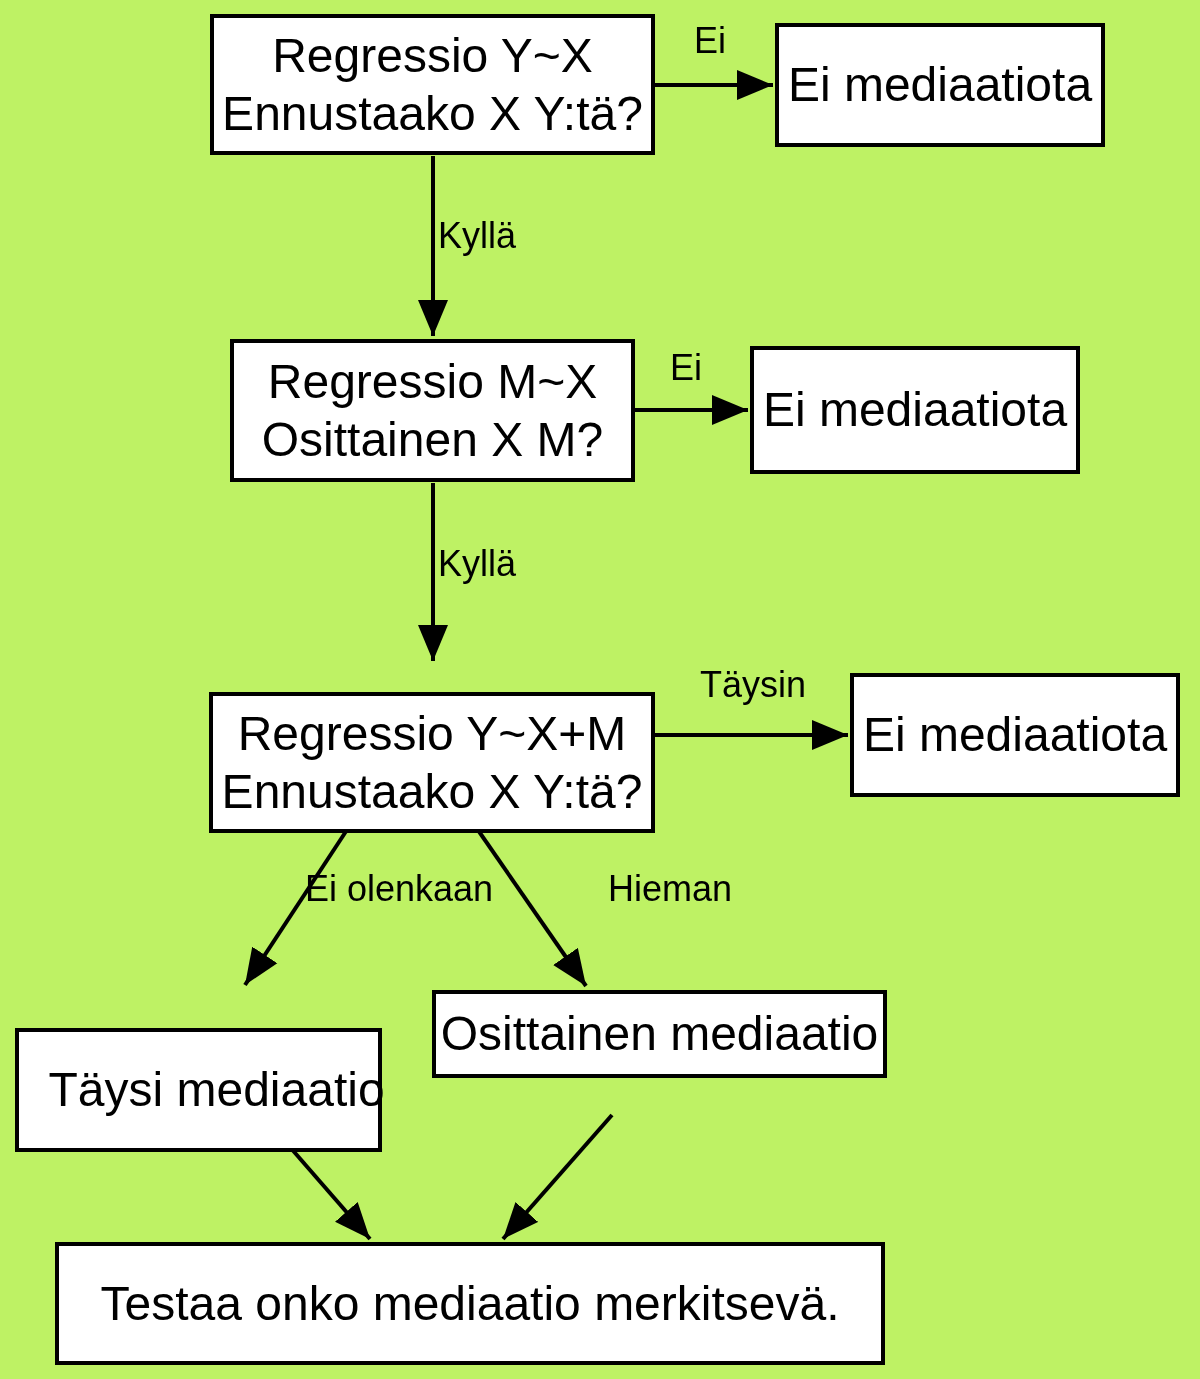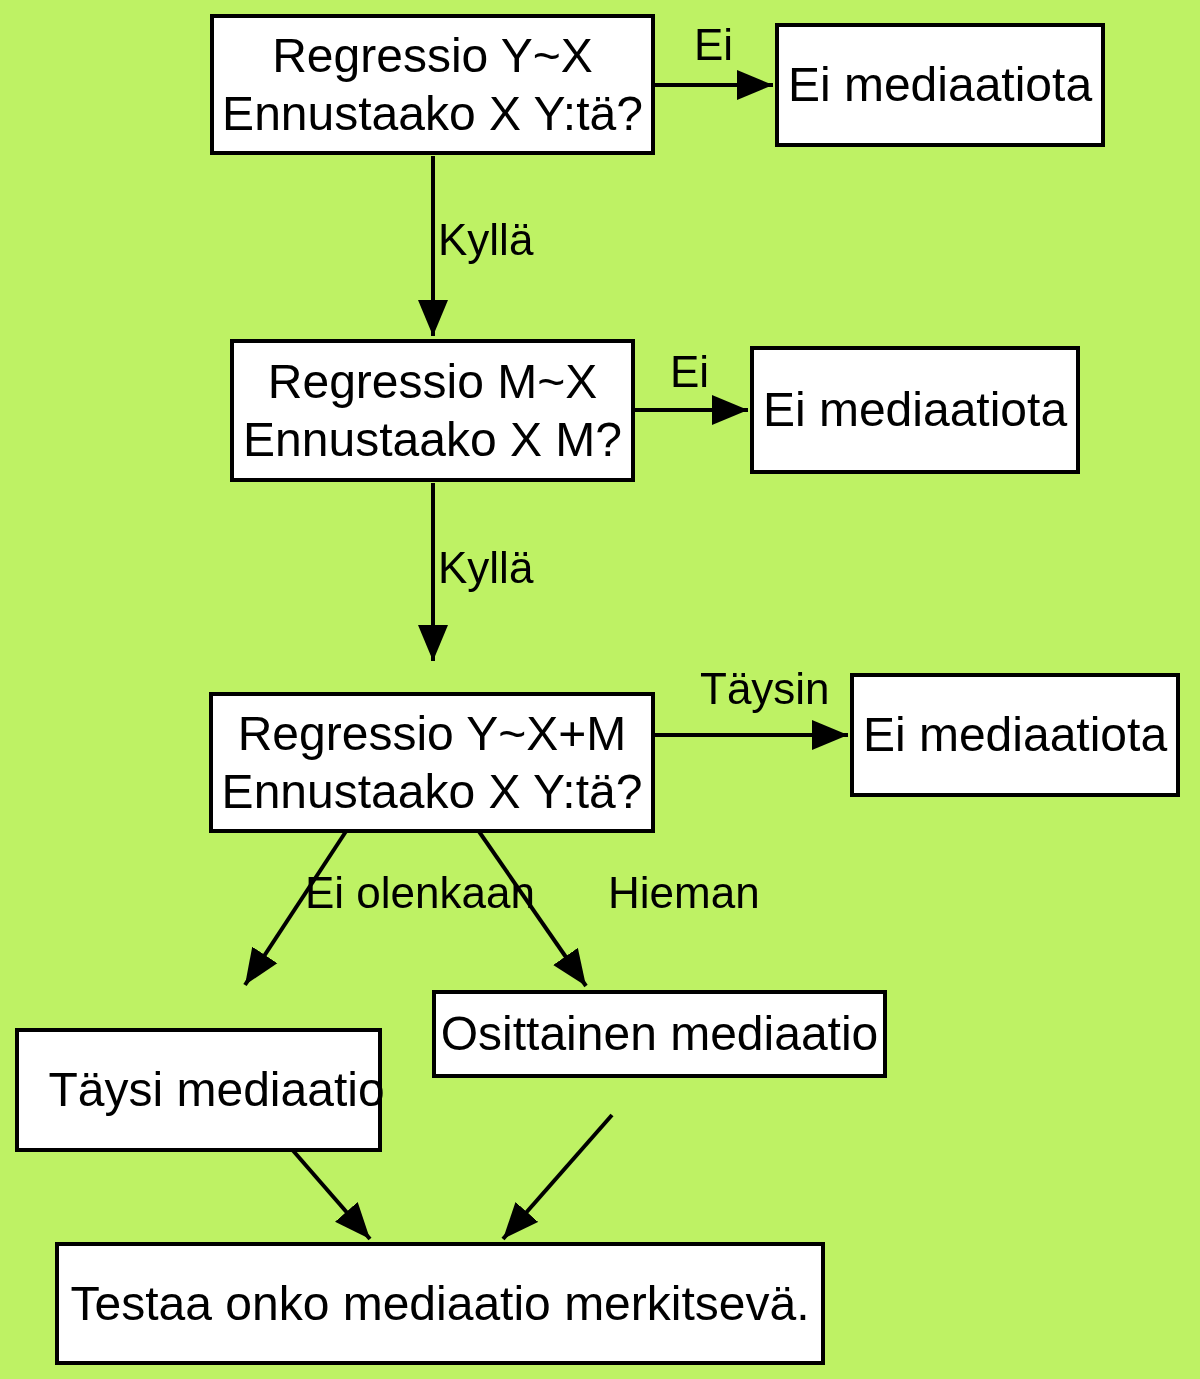--- a/index.html
+++ b/index.html
@@ -32,21 +32,21 @@
     flex-direction: column;
     align-items: center;
     justify-content: center;
     text-align: center;
     font-size: 48px;
     line-height: 1.2;
     white-space: nowrap;
   }
   .edge-label {
     position: absolute;
-    font-size: 44px;
+    font-size: 36px;
     line-height: 1.15;
     white-space: nowrap;
   }
   .edge-line {
     stroke: #000000;
     stroke-width: 4;
     fill: none;
   }
 </style>
 </head>
@@ -75,21 +75,21 @@
     <span>Regressio Y~X</span>
     <span>Ennustaako X Y:tä?</span>
   </div>
 
   <div class="node" style="left:775px; top:23px; width:330px; height:124px;">
     <span>Ei mediaatiota</span>
   </div>
 
   <div class="node" style="left:230px; top:339px; width:405px; height:143px;">
     <span>Regressio M~X</span>
-    <span>Ennustaako X M?</span>
+    <span>Osittainen X M?</span>
   </div>
 
   <div class="node" style="left:750px; top:346px; width:330px; height:128px;">
     <span>Ei mediaatiota</span>
   </div>
 
   <div class="node" style="left:209px; top:664px; width:446px; height:141px;margin-top:28px;">
     <span>Regressio Y~X+M</span>
     <span>Ennustaako X Y:tä?</span>
   </div>
@@ -99,21 +99,21 @@
   </div>
 
   <div class="node" style="left:15px; top:1028px; width:367px; height:124px;padding-left:36px;">
     <span>Täysi mediaatio</span>
   </div>
 
   <div class="node" style="left:432px; top:990px; width:455px; height:88px;text-align:center;">
     <span>Osittainen mediaatio</span>
   </div>
 
-  <div class="node" style="left:55px; top:1242px; width:770px; height:123px;">
+  <div class="node" style="left:55px; top:1242px; width:830px; height:123px;">
     <span>Testaa onko mediaatio merkitsevä.</span>
   </div>
 
   <div class="edge-label" style="left:694px; top:20px;">Ei</div>
 
   <div class="edge-label" style="left:438px; top:215px;">Kyllä</div>
 
   <div class="edge-label" style="left:670px; top:347px;">Ei</div>
 
   <div class="edge-label" style="left:438px; top:543px;">Kyllä</div>

